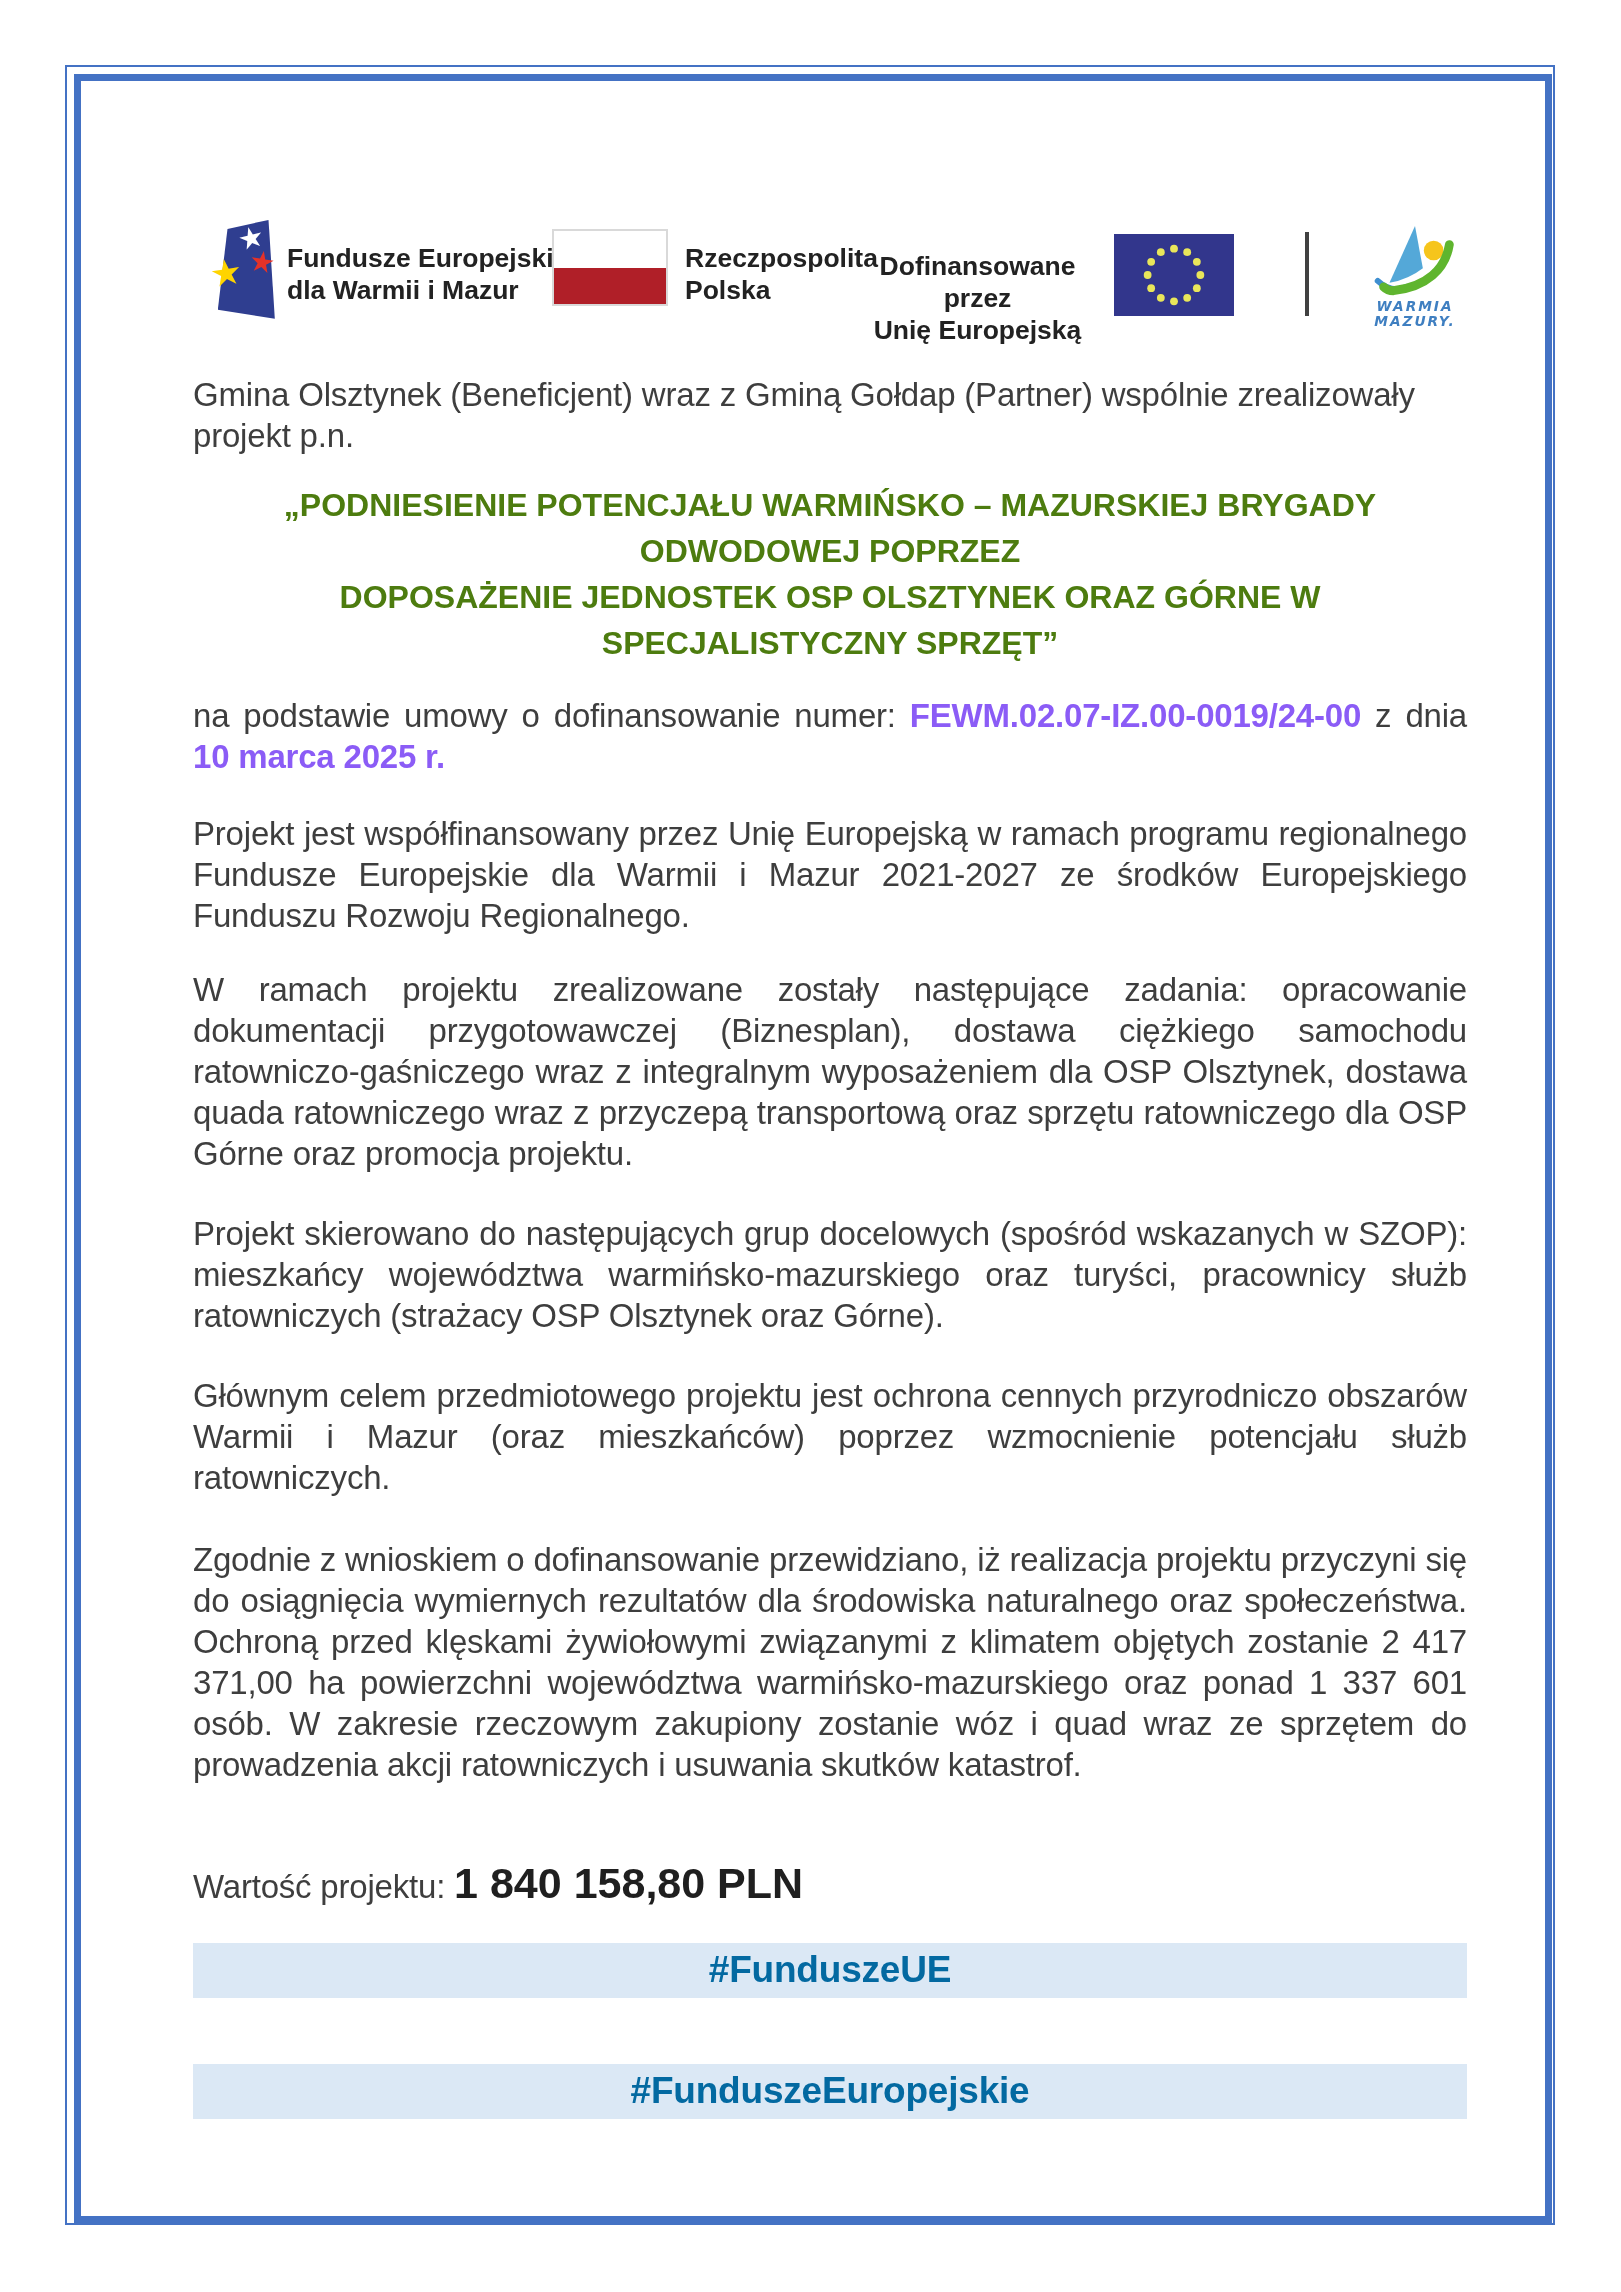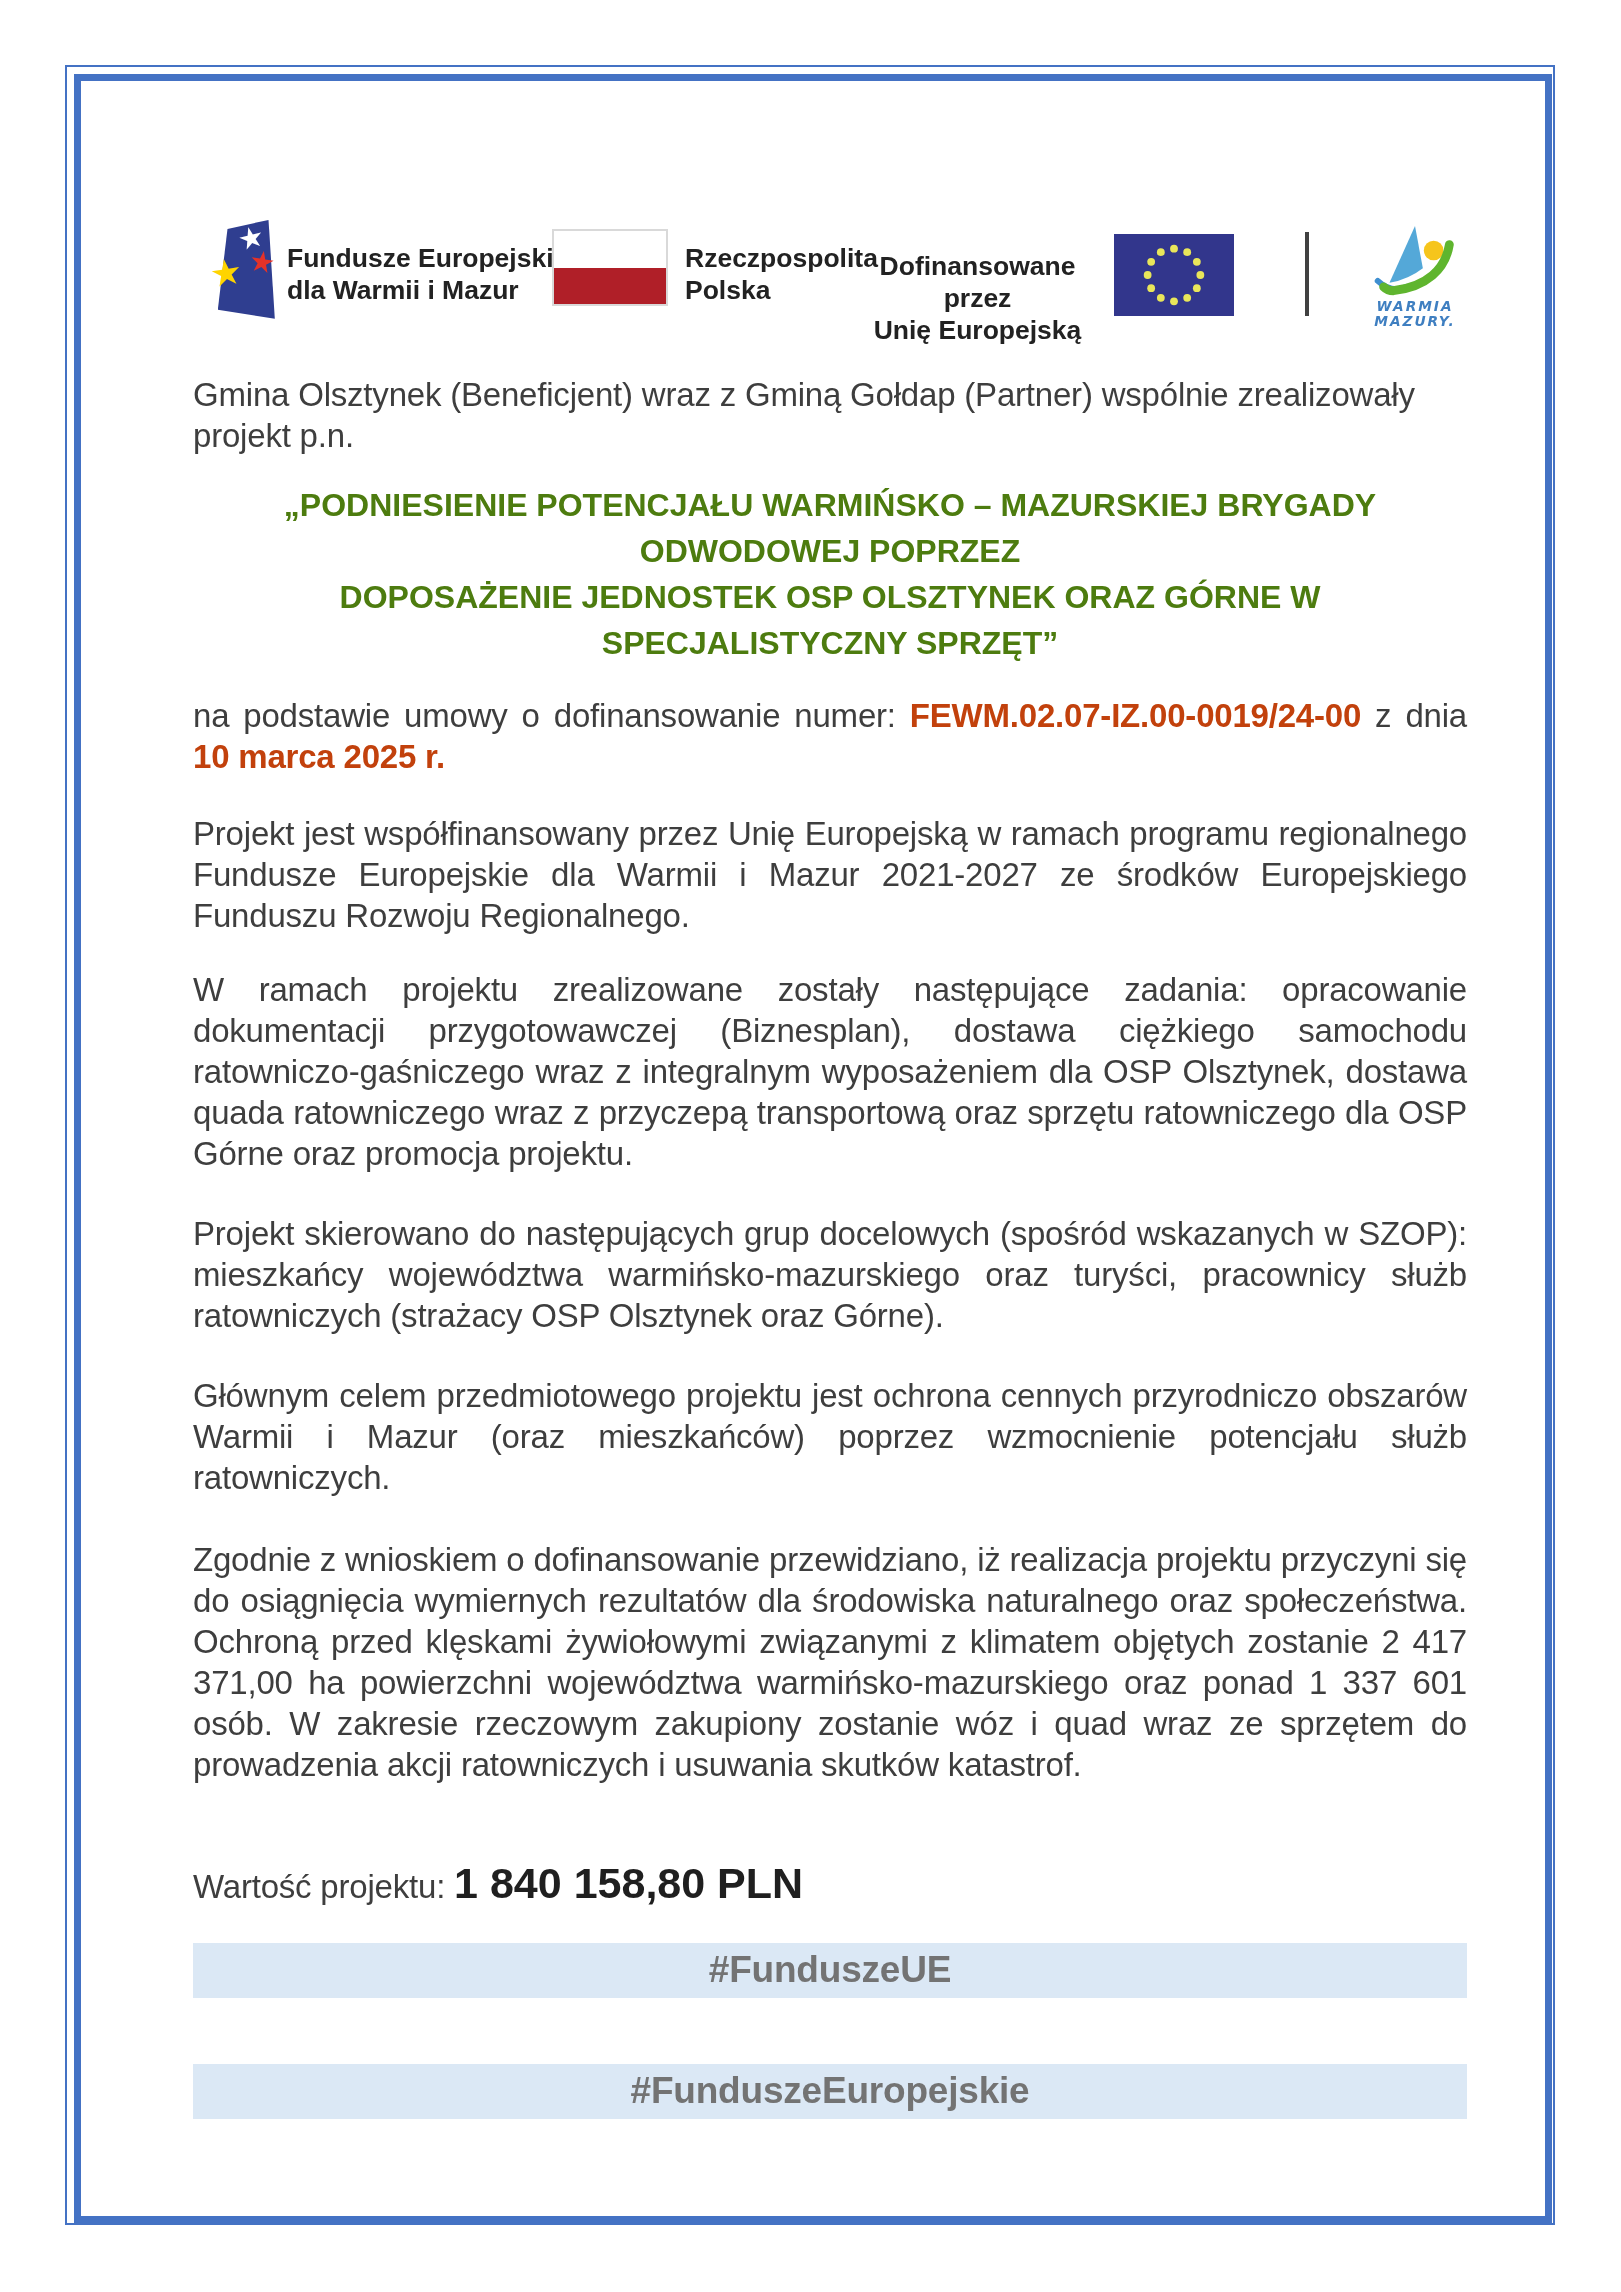--- a/index.html
+++ b/index.html
@@ -34,26 +34,26 @@
   .content{position:absolute;left:193px;top:374px;width:1274px;color:#3e3e3e;}
   .content p{margin:0 0 36px;font-size:33px;line-height:41px;text-align:justify;letter-spacing:-0.2px;}
   p.intro{margin-bottom:25.5px;text-align:left;}
   .ptitle{font-weight:700;color:#4d7c0f;text-align:center;font-size:32px;line-height:46px;margin:0 0 29px;}
   p.agreement{margin-bottom:36px;}
   p.cofinanced{margin-bottom:33px;}
   p.tasks{margin-bottom:39px;}
   p.target{margin-bottom:39px;margin-top:16px;}
   p.goal{margin-bottom:41px;}
   p.results{margin-bottom:69px;}
-  .b{font-weight:700;color:#c2410c;}
+  .b{font-weight:700;color:#8b5cf6;}
   p.value{line-height:59px;margin-bottom:27.4px;text-align:left;}
   p.contribution{line-height:59px;margin-bottom:83px;text-align:left;}
   .amount{font-weight:700;font-size:43px;color:#1f1f1f;letter-spacing:0;}
   .bar{height:55px;background:#dbe8f5;display:flex;align-items:center;justify-content:center;
-       font-weight:700;font-size:37px;color:#737373;letter-spacing:-0.2px;}
+       font-weight:700;font-size:37px;color:#0369a1;letter-spacing:-0.2px;}
   .bar1{margin-bottom:66px;}
 </style>
 </head>
 <body>
 
 <div class="frame-thin"></div>
 <div class="frame-thick"></div>
 
 <div class="logoband">
 

